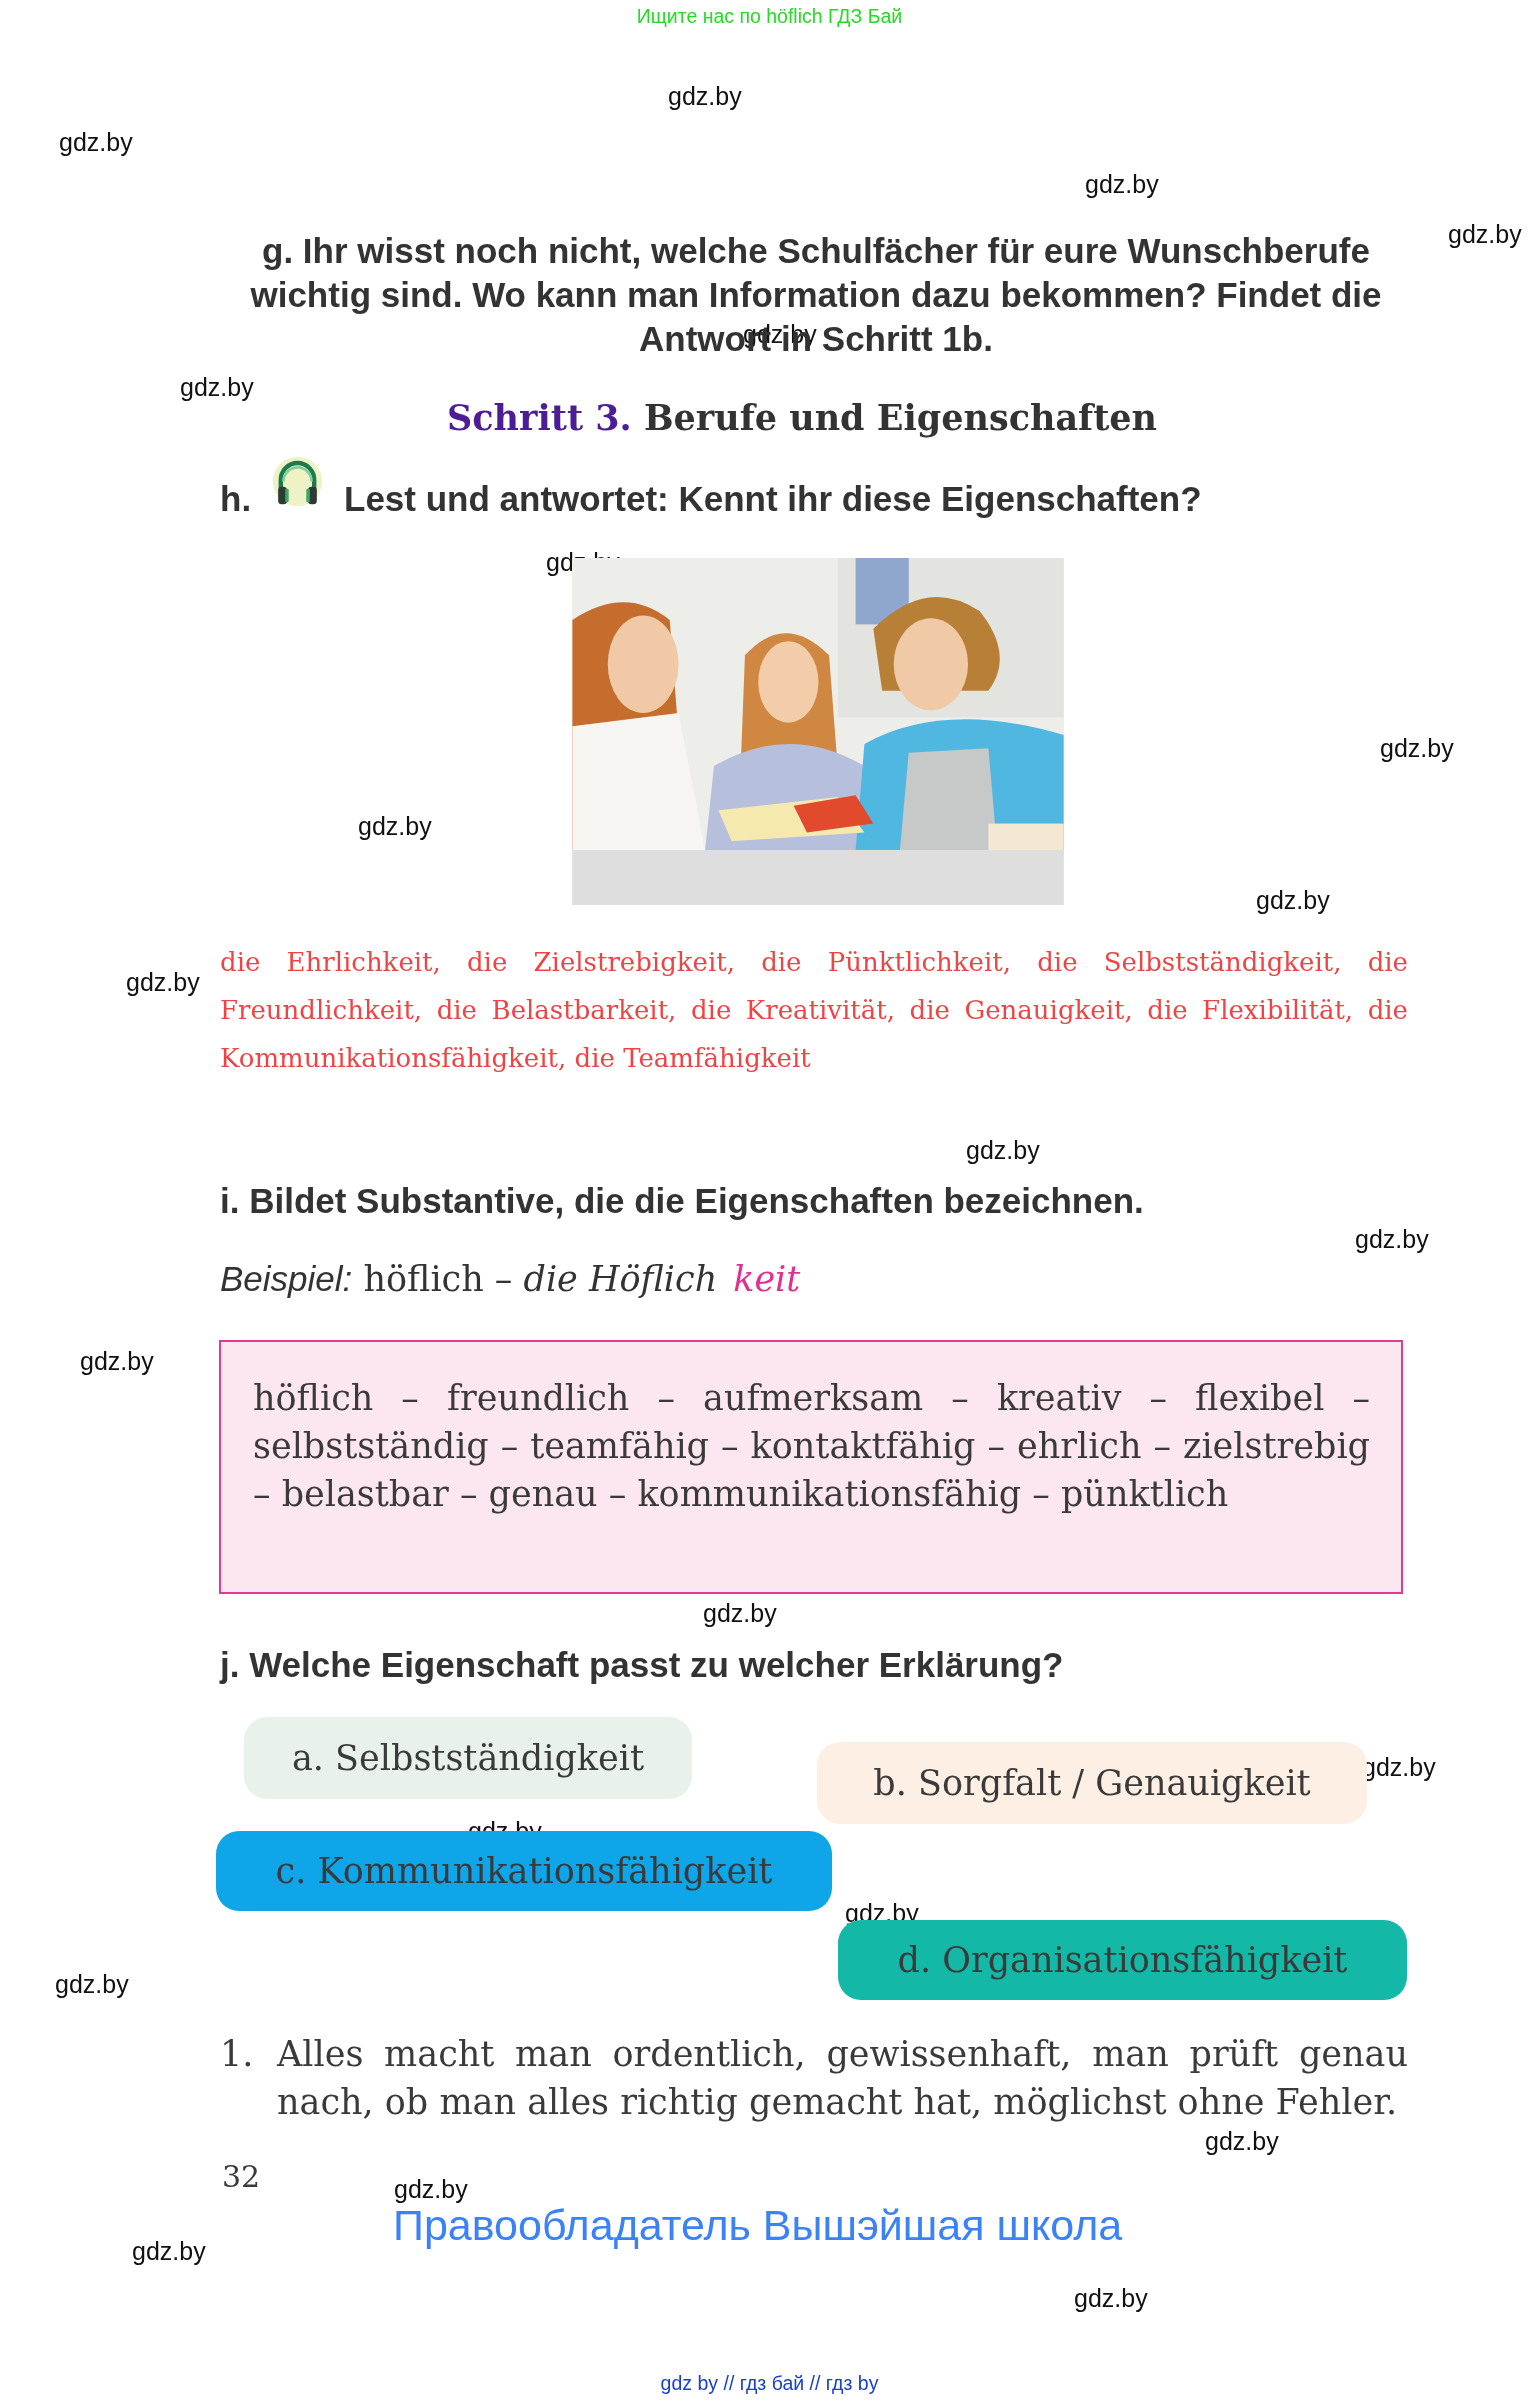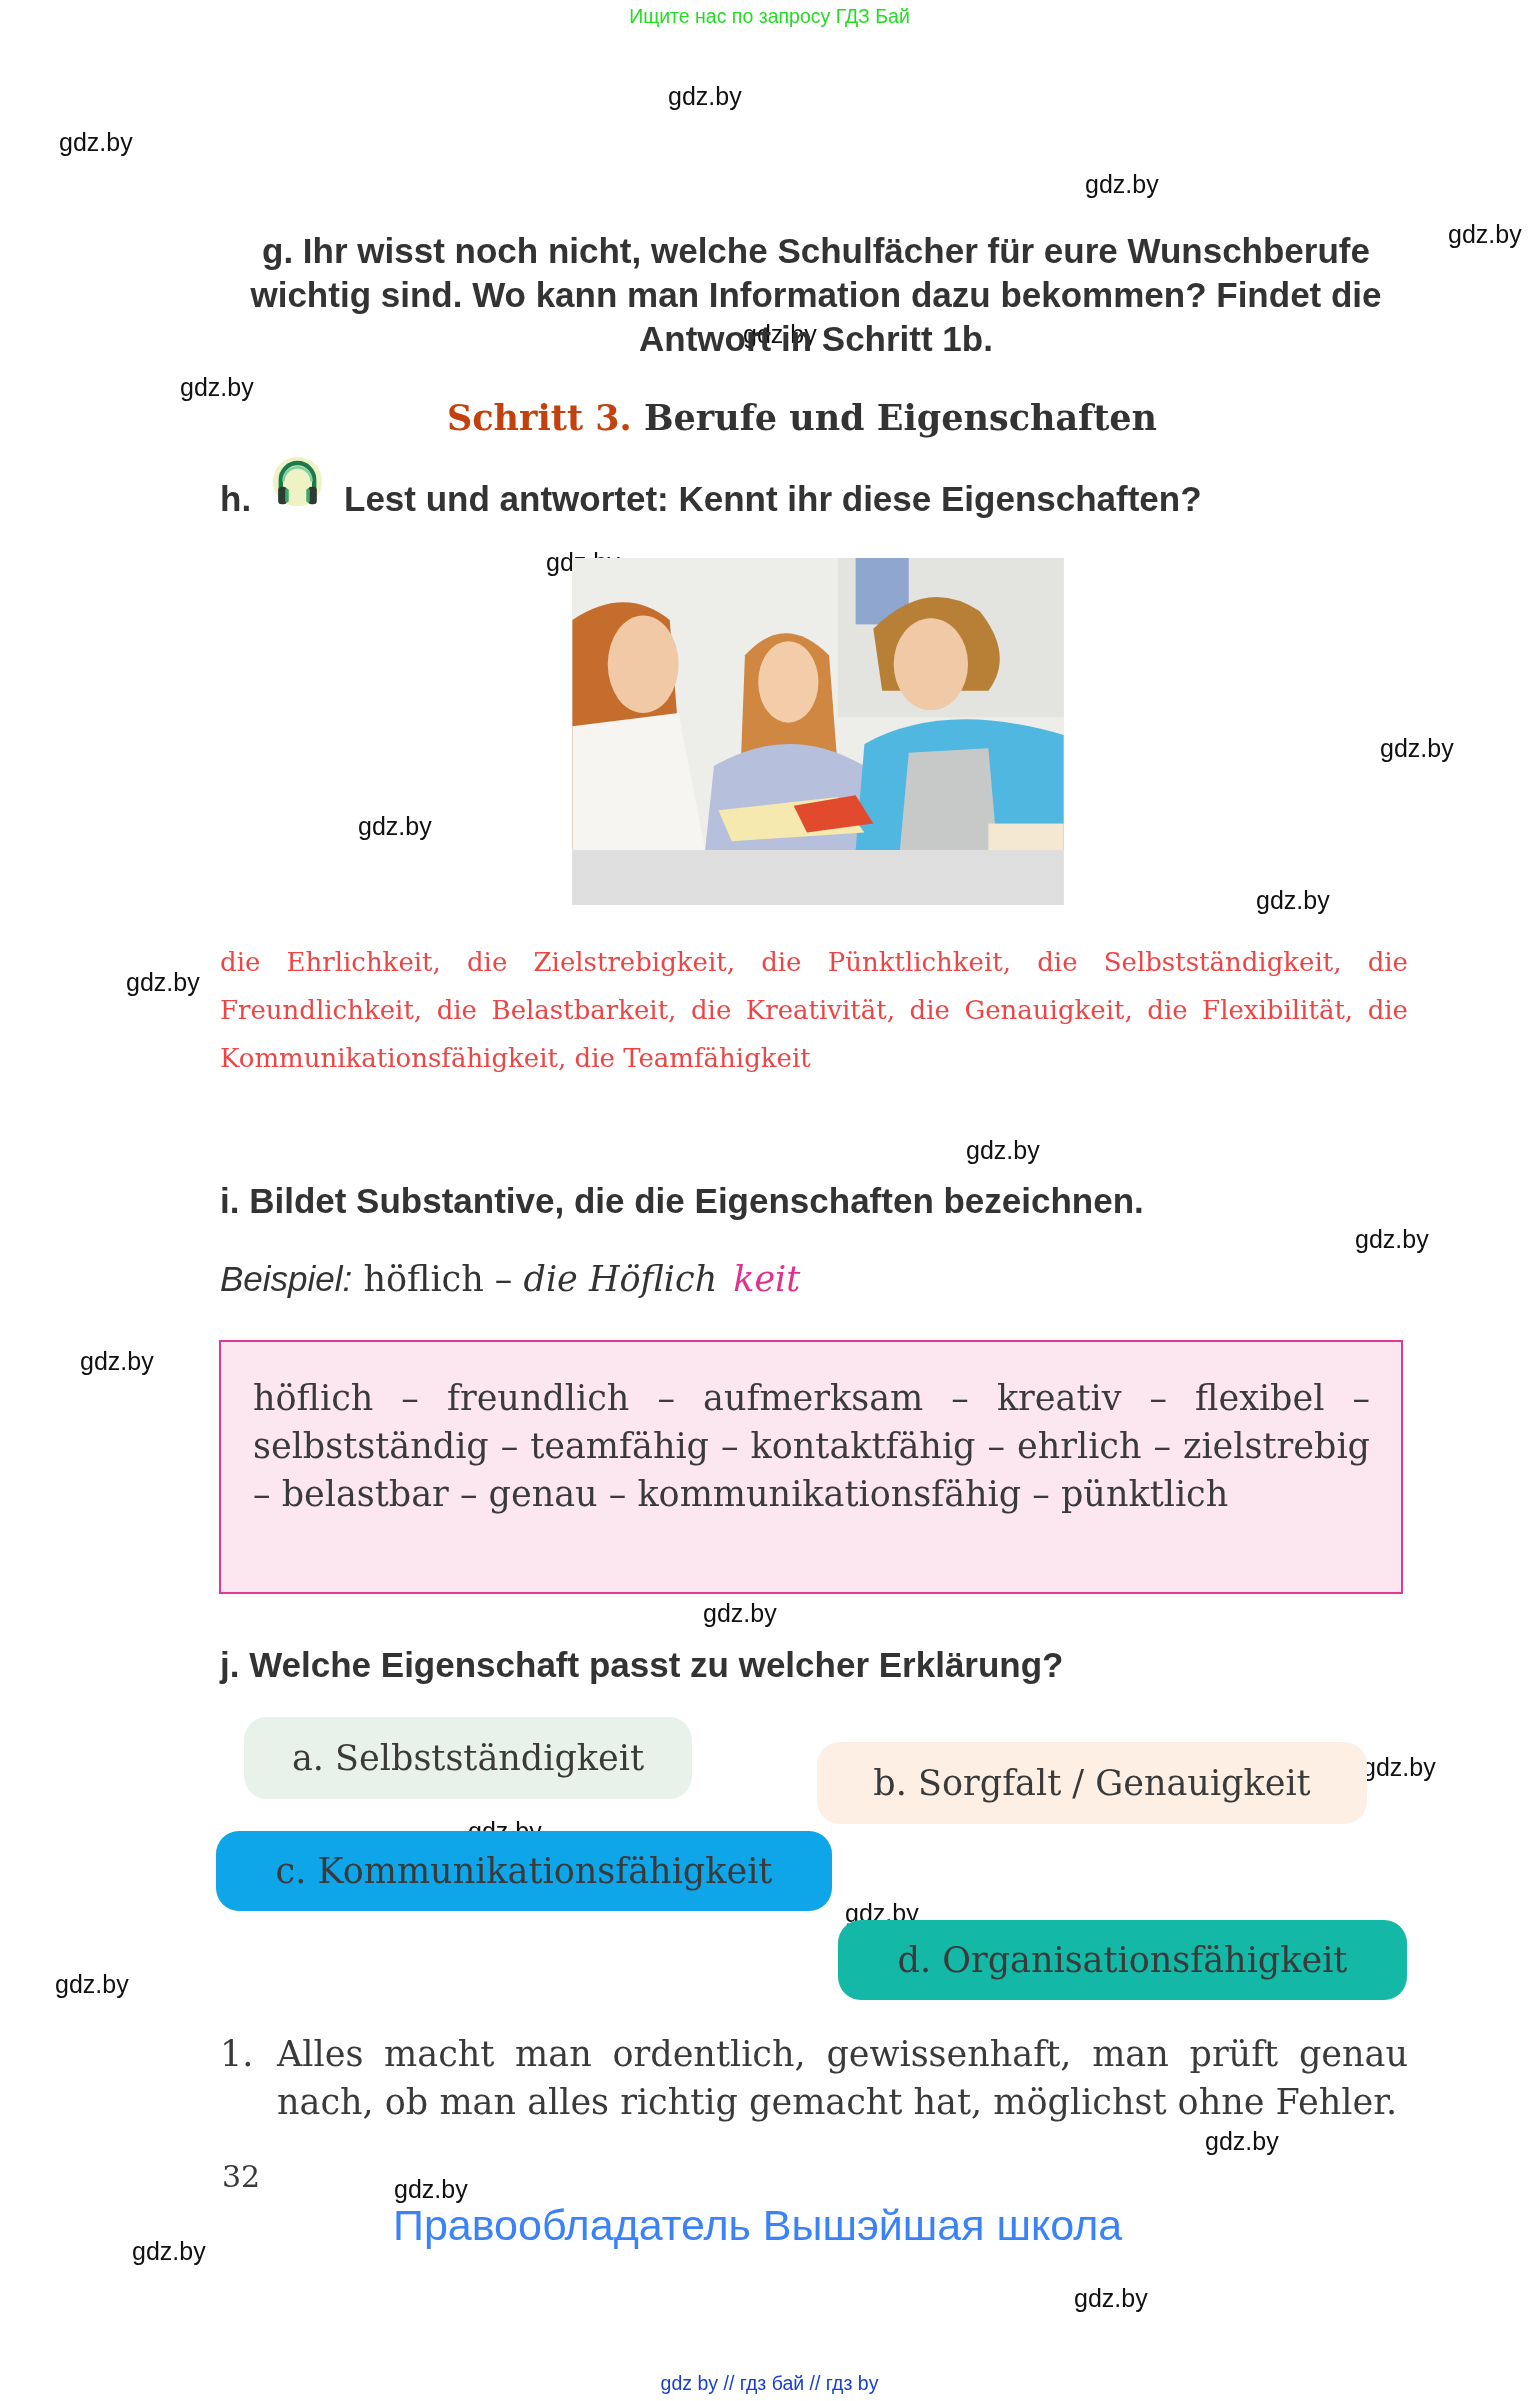--- a/index.html
+++ b/index.html
@@ -5,21 +5,21 @@
   html, body { margin: 0; padding: 0; background: #ffffff; }
   body { width: 1539px; height: 2401px; position: relative; overflow: hidden; color: #333333; }
   .abs { position: absolute; }
   .sans { font-family: "Liberation Sans", "DejaVu Sans", sans-serif; text-align: center; }
   .serif { font-family: "DejaVu Serif", "Liberation Serif", serif; }
   .top-banner { left: 0; width: 1539px; top: 5.3px; text-align: center; color: #22dd22; font-size: 19.5px; }
   .wm { font-size: 25px; color: #111111; white-space: nowrap; }
   .task { font-weight: bold; font-size: 35px; line-height: 44px; color: #333333; }
   .task-g { left: 220px; top: 229px; width: 1192px; }
   .section-title { left: 0; width: 1604px; top: 397px; text-align: center; font-size: 35px; font-weight: bold; }
-  .section-title .pink { color: #c2410c; }
+  .section-title .pink { color: #4c1d95; }
   .task-h { left: 220px; top: 477px; }
   .h-letter { position: absolute; left: 0; top: 0; }
   .h-text { position: absolute; left: 124px; top: 0; white-space: nowrap; }
   .hp-icon { position: absolute; left: 52px; top: -22px; width: 51px; height: 53px; }
   .photo { left: 572px; top: 558px; width: 492px; height: 347px; overflow: hidden; background: #ecece7; }
   .wordlist { left: 220px; top: 938px; width: 1188px; font-size: 26px; line-height: 48px; text-align: justify; color: #ef4444; }
   .task-i { left: 220px; top: 1179px; }
   .example { left: 220px; top: 1259px; font-size: 35px; white-space: nowrap; }
   .example .label { font-family: "Liberation Sans", sans-serif; font-style: italic; }
   .example .italic { font-style: italic; }
@@ -35,21 +35,21 @@
   .explain { left: 220px; top: 2030px; width: 1188px; font-size: 35px; line-height: 48px; color: #3a3a3a; }
   .explain-num { position: absolute; left: 0; top: 0; }
   .explain-text { position: absolute; left: 57px; top: 0; width: 1131px; text-align: justify; }
   .page-num { left: 222px; top: 2159px; font-size: 30px; color: #3a3a3a; }
   .copyright { left: 393px; top: 2201px; font-size: 43px; color: #3b82f6; white-space: nowrap; }
   .footer { left: 0; width: 1539px; top: 2372px; text-align: center; color: #1a3fcf; font-size: 19.5px; }
 </style>
 </head>
 <body>
 
-<div class="abs sans top-banner">Ищите нас по запросу ГДЗ Бай</div>
+<div class="abs sans top-banner">Ищите нас по höflich ГДЗ Бай</div>
 
 <div id="wm-layer">
     <span class="abs sans wm" style="left: 668px; top: 82px;">gdz.by</span>
     <span class="abs sans wm" style="left: 59px; top: 128px;">gdz.by</span>
     <span class="abs sans wm" style="left: 1085px; top: 170px;">gdz.by</span>
     <span class="abs sans wm" style="left: 1448px; top: 220px;">gdz.by</span>
     <span class="abs sans wm" style="left: 743px; top: 320px;">gdz.by</span>
     <span class="abs sans wm" style="left: 180px; top: 373px;">gdz.by</span>
     <span class="abs sans wm" style="left: 546px; top: 548px;">gdz.by</span>
     <span class="abs sans wm" style="left: 1380px; top: 734px;">gdz.by</span>

